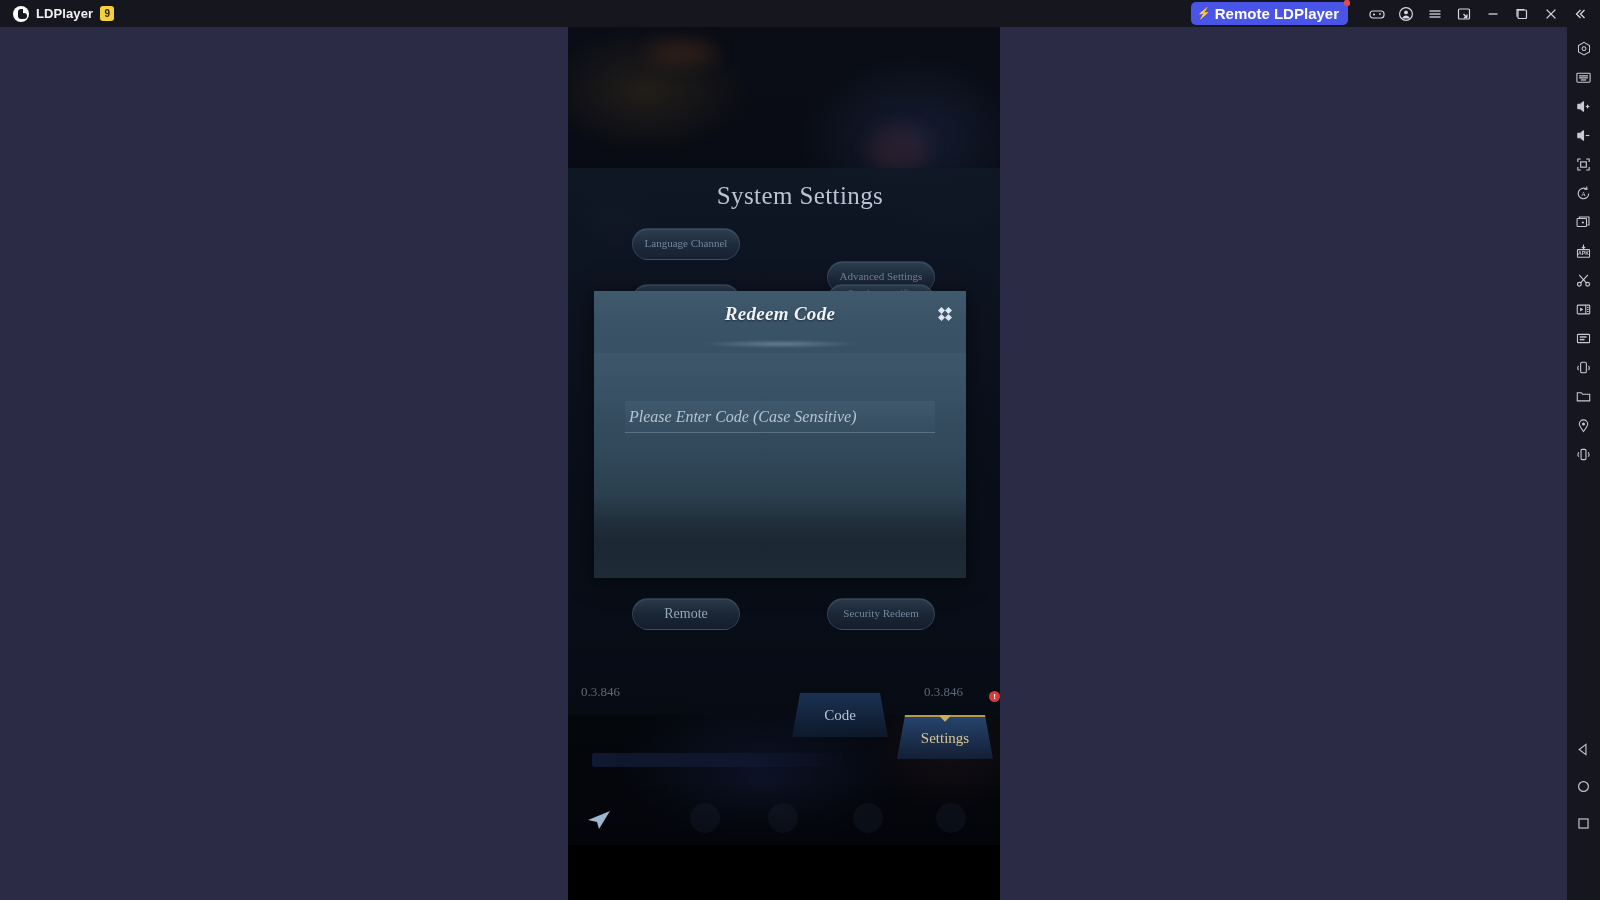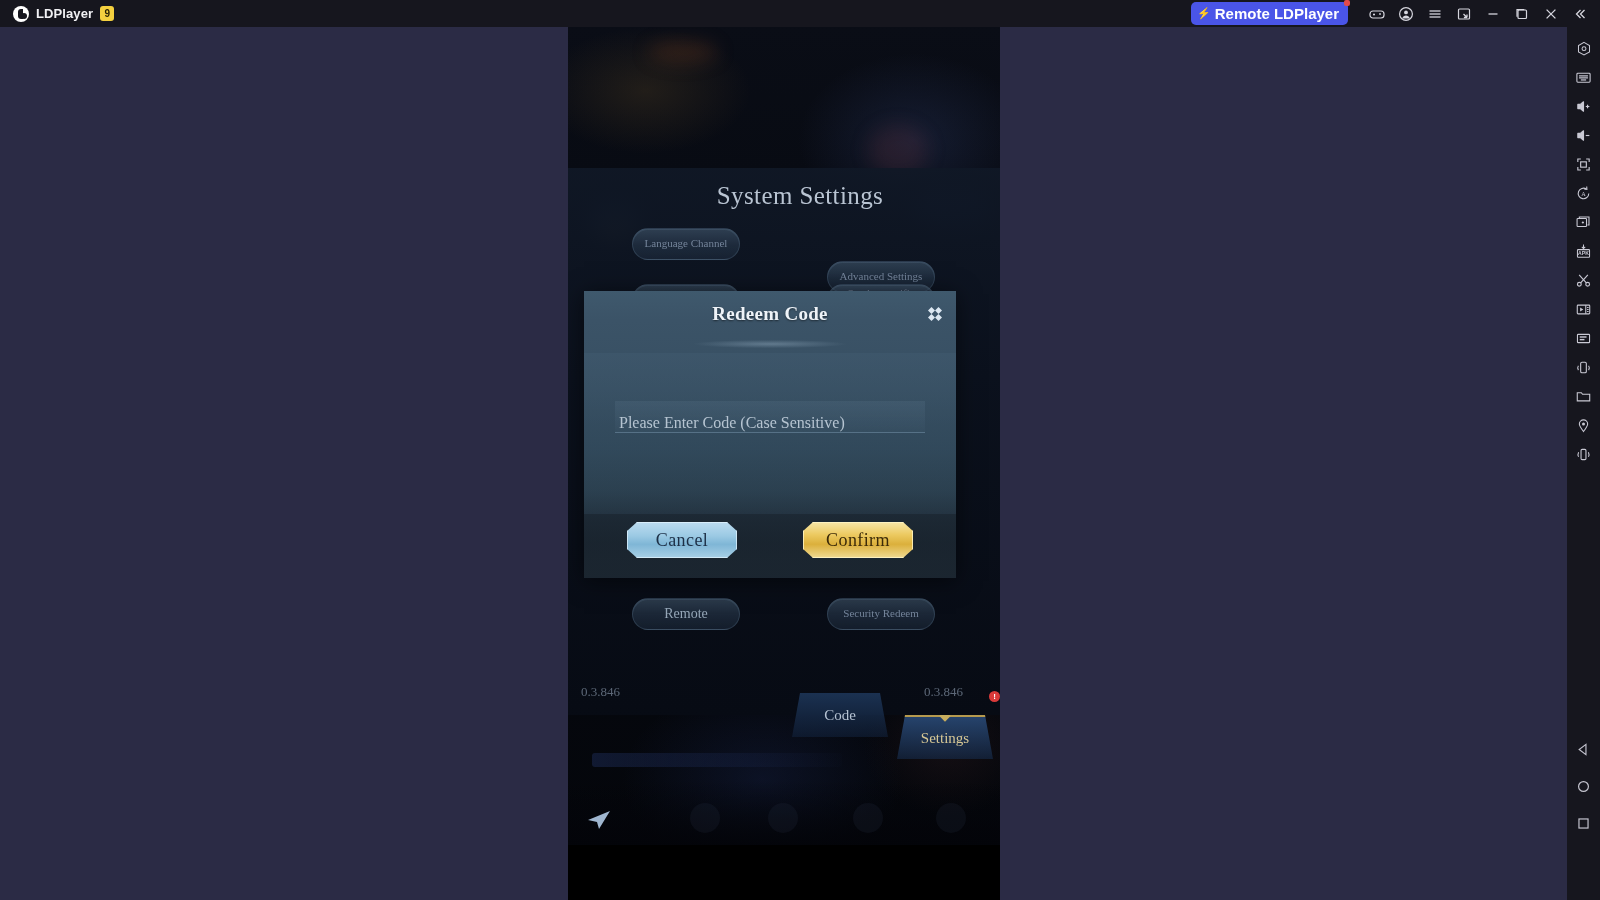--- a/index.html
+++ b/index.html
@@ -165,27 +165,28 @@
     color:#9fb6cf; display:flex; align-items:center; justify-content:center;
   }
   .chat-line {
     position:absolute; left:24px; bottom:78px; width:250px; height:14px;
     background:linear-gradient(90deg, rgba(40,60,120,.35), rgba(20,30,60,.05));
     border-radius:3px;
   }
 
   
   .dialog {
-    position:absolute; left:16px; top:266px; width:372px; height:287px;
+    position:absolute; left:26px; top:266px; width:372px; height:287px;
     background:linear-gradient(180deg,
       #3f596d 0%, #3b5367 10%, #374f62 34%,
       #31495b 55%, #2b404f 70%, #212f3c 80%,
       #1b2732 88%, #1e2a35 100%);
     box-shadow:0 3px 22px rgba(0,0,0,.55);
     z-index:20;
+    font-style:italic;
   }
   .dlg-title {
     position:absolute; top:12px; left:0; width:372px; text-align:center;
     font-family:"Liberation Serif", serif; font-weight:bold;
     font-size:19px; color:#eef3f8; letter-spacing:.3px;
     text-shadow:0 1px 2px rgba(0,0,0,.5);
   }
   .dlg-divider {
     position:absolute; top:45px; left:0; width:372px; height:16px;
     background:
@@ -197,21 +198,21 @@
     color:#dce7f1;
   }
   .dlg-body {
     position:absolute; top:62px; left:0; width:372px; height:161px;
     background:linear-gradient(180deg, rgba(66,92,113,.45) 0%, rgba(52,75,94,.30) 45%, rgba(40,58,74,.18) 100%);
   }
   .code-input {
     position:absolute; left:31px; top:110px; width:310px; height:32px;
     background:linear-gradient(180deg, rgba(96,124,146,.22), rgba(70,96,118,.12));
     border-bottom:1px solid rgba(150,180,205,.30);
-    display:flex; align-items:flex-end; padding-left:4px;
+    display:flex; align-items:center; padding-left:4px;
   }
   .code-placeholder {
     font-family:"Liberation Serif", serif; font-size:16px; color:#b6c4d1;
   }
   .dlg-footer {
     position:absolute; bottom:0; left:0; width:372px; height:64px;
     background:linear-gradient(180deg, rgba(24,34,44,.55), rgba(26,36,46,.75));
   }
   .btn-fancy {
     position:absolute; top:8px; width:110px; height:36px;
@@ -515,25 +516,17 @@
           <polygon points="7,17.5 10.5,14 14,17.5 10.5,21"></polygon>
         </svg>
       </div>
 
       <div class="dlg-body"></div>
 
       <div class="code-input">
         <span class="code-placeholder">Please Enter Code (Case Sensitive)</span>
       </div>
 
-      <div class="dlg-footer">
-        <div class="btn-fancy btn-cancel">
-          <span>Cancel</span>
-        </div>
-        <div class="btn-fancy btn-confirm">
-          <span>Confirm</span>
-        </div>
-      </div>
     </div>
   </div>
 
   <div class="letterbox"></div>
 </div>
 
 </body></html>

